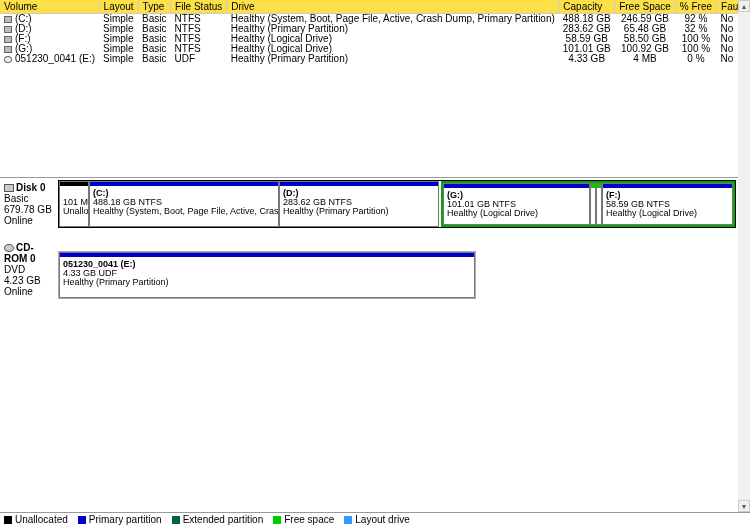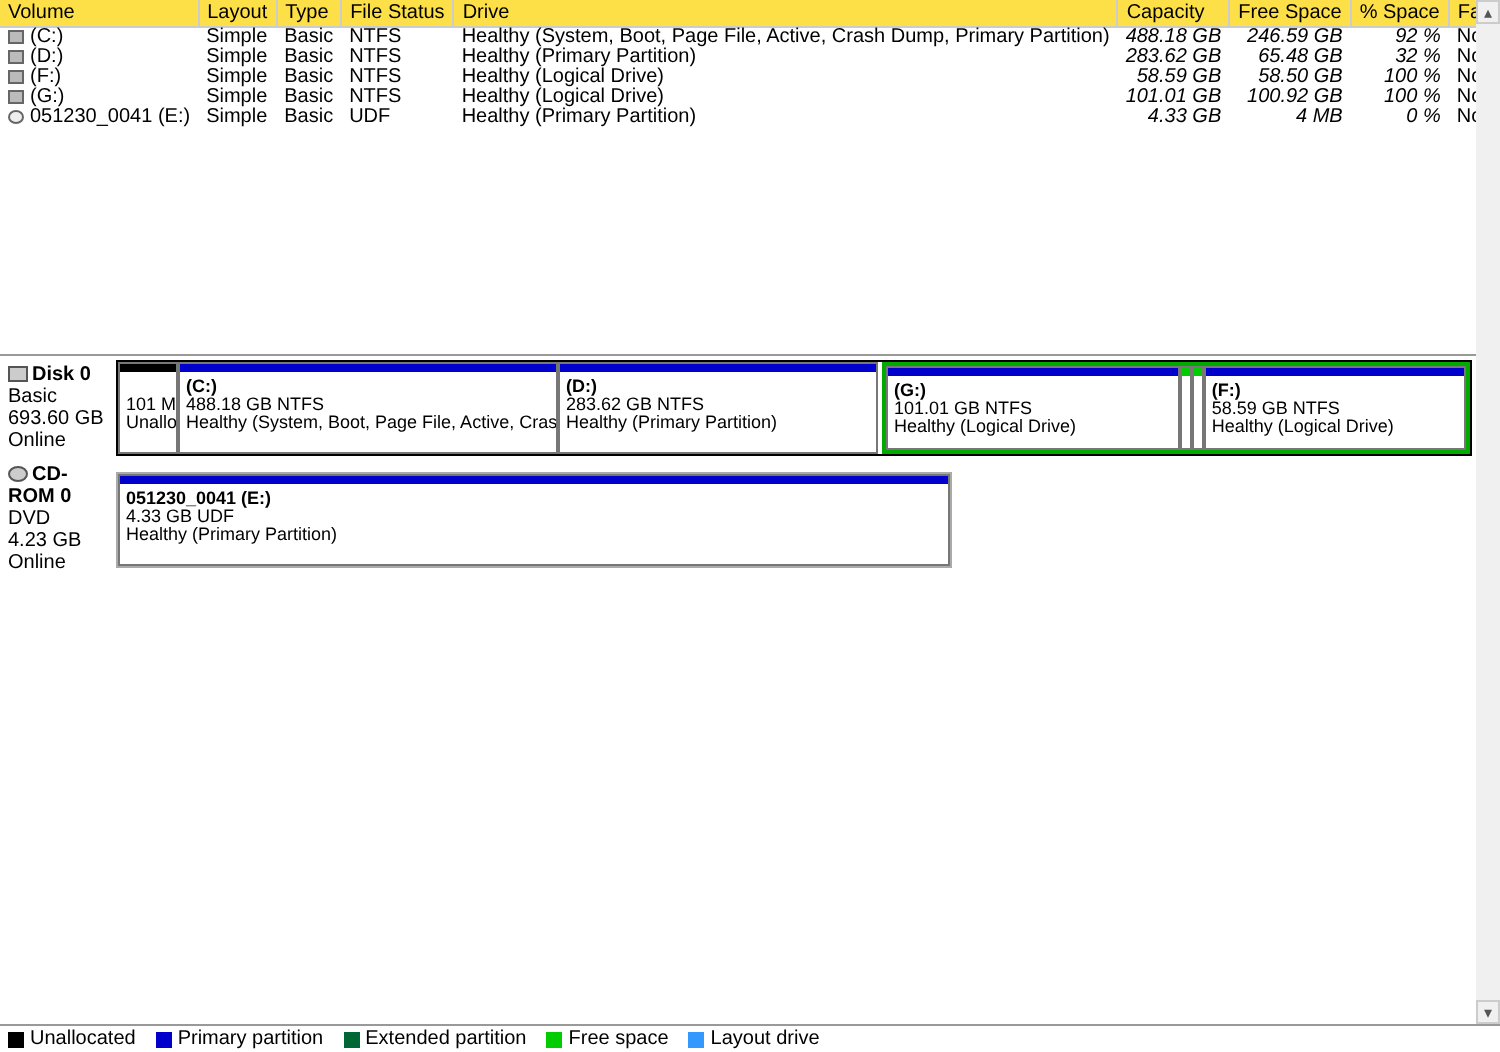--- a/index.html
+++ b/index.html
@@ -1,25 +1,25 @@
 <!DOCTYPE html>
 <html><head>
 <meta charset="utf-8">
 <style>
 * { box-sizing: border-box; margin: 0; padding: 0; }
 body { font-family: "Segoe UI", Tahoma, sans-serif; font-size: 10px; background: #fff; width: 750px; height: 526px; overflow: hidden; position: relative; }
 .table-area { width: 100%; height: 178px; overflow: auto; border-bottom: 1px solid #999; }
 table { border-collapse: collapse; width: 100%; white-space: nowrap; }
 th { background: #fde047; text-align: left; font-weight: 400; padding: 1px 4px; border-right: 1px solid #ccc; border-bottom: 1px solid #ccc; position: sticky; top: 0; }
 td { padding: 0 4px; line-height: 10px; }
-td.num { text-align: right; font-style: italic; }
+td.num { text-align: center; }
 .vol-icon { display: inline-block; width: 8px; height: 7px; background: #bbb; border: 1px solid #666; margin-right: 3px; vertical-align: -1px; }
 .vol-icon.cd { border-radius: 50%; background: #eee; }
 .disk-area { padding: 2px 2px 0 2px; }
-.disk-block { display: flex; align-items: center; margin-bottom: 2px; }
+.disk-block { display: flex; align-items: flex-end; margin-bottom: 12px; }
 .disk-info { width: 56px; padding: 2px 2px; flex-shrink: 0; line-height: 11px; }
 .disk-info .dname { font-weight: 700; }
 .disk-icon { display: inline-block; width: 10px; height: 8px; background: #ccc; border: 1px solid #555; margin-right: 2px; vertical-align: -1px; }
 .disk-icon.cd { border-radius: 50%; }
 .disk-map { flex: 1; display: flex; border: 1px solid #aaa; height: 48px; align-items: stretch; }
 .seg { border: 1px solid #777; margin: 0; display: flex; flex-direction: column; overflow: hidden; }
 .seg .bar { height: 4px; flex-shrink: 0; }
 .seg .body { padding: 3px 3px; line-height: 9px; font-size: 9px; overflow: hidden; white-space: nowrap; }
 .grp { border: 2px solid #0a0; display: flex; flex: 1; margin-left: 2px; }
 .bar-black { background: #000; }
@@ -45,21 +45,21 @@
 <table>
 <thead>
         <tr>
 <th>Volume</th>
 <th>Layout</th>
 <th>Type</th>
 <th>File Status</th>
 <th>Drive</th>
 <th>Capacity</th>
 <th>Free Space</th>
-<th>% Space</th>
+<th>% Free</th>
 <th>Fault Tolerance</th>
 
 </tr>
       </thead>
 <tbody id="vol-body">
         <tr>
           <td><span class="vol-icon "></span><span>(C:)</span></td>
   <td>Simple</td>
   <td>Basic</td>
   <td>NTFS</td>
@@ -116,21 +116,21 @@
       </tbody>
 </table>
 </div>
 
 <div class="disk-area">
 
 <div class="disk-block">
   <div class="disk-info">
     <div><span class="disk-icon"></span><span class="dname">Disk 0</span></div>
     <div>Basic</div>
-    <div>693.60 GB</div>
+    <div>679.78 GB</div>
     <div>Online</div>
   </div>
   <div class="disk-map highlight" style="max-width:678px;">
     <div class="seg" style="width:30px">
       <div class="bar bar-black"></div>
       <div class="body"><br><span>101 MB</span><br><span>Unallocated</span></div>
     </div>
     <div class="seg" style="width:190px">
       <div class="bar bar-blue"></div>
       <div class="body"><b>(C:)</b><br><span>488.18 GB NTFS</span><br><span>Healthy (System, Boot, Page File, Active, Crash Dum</span></div>

